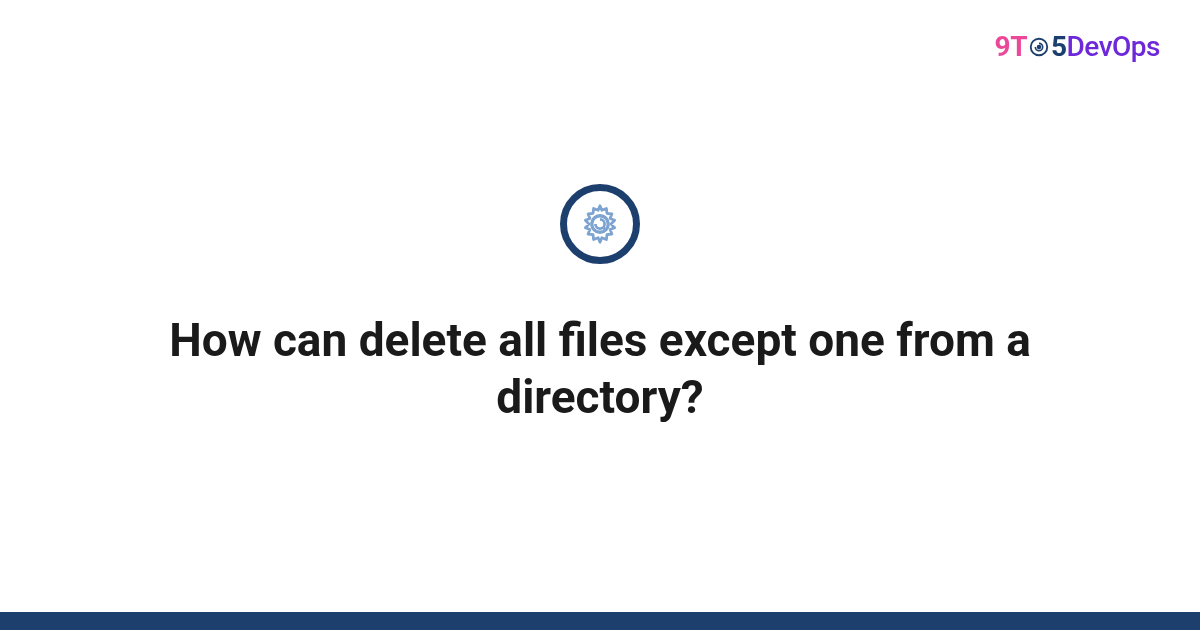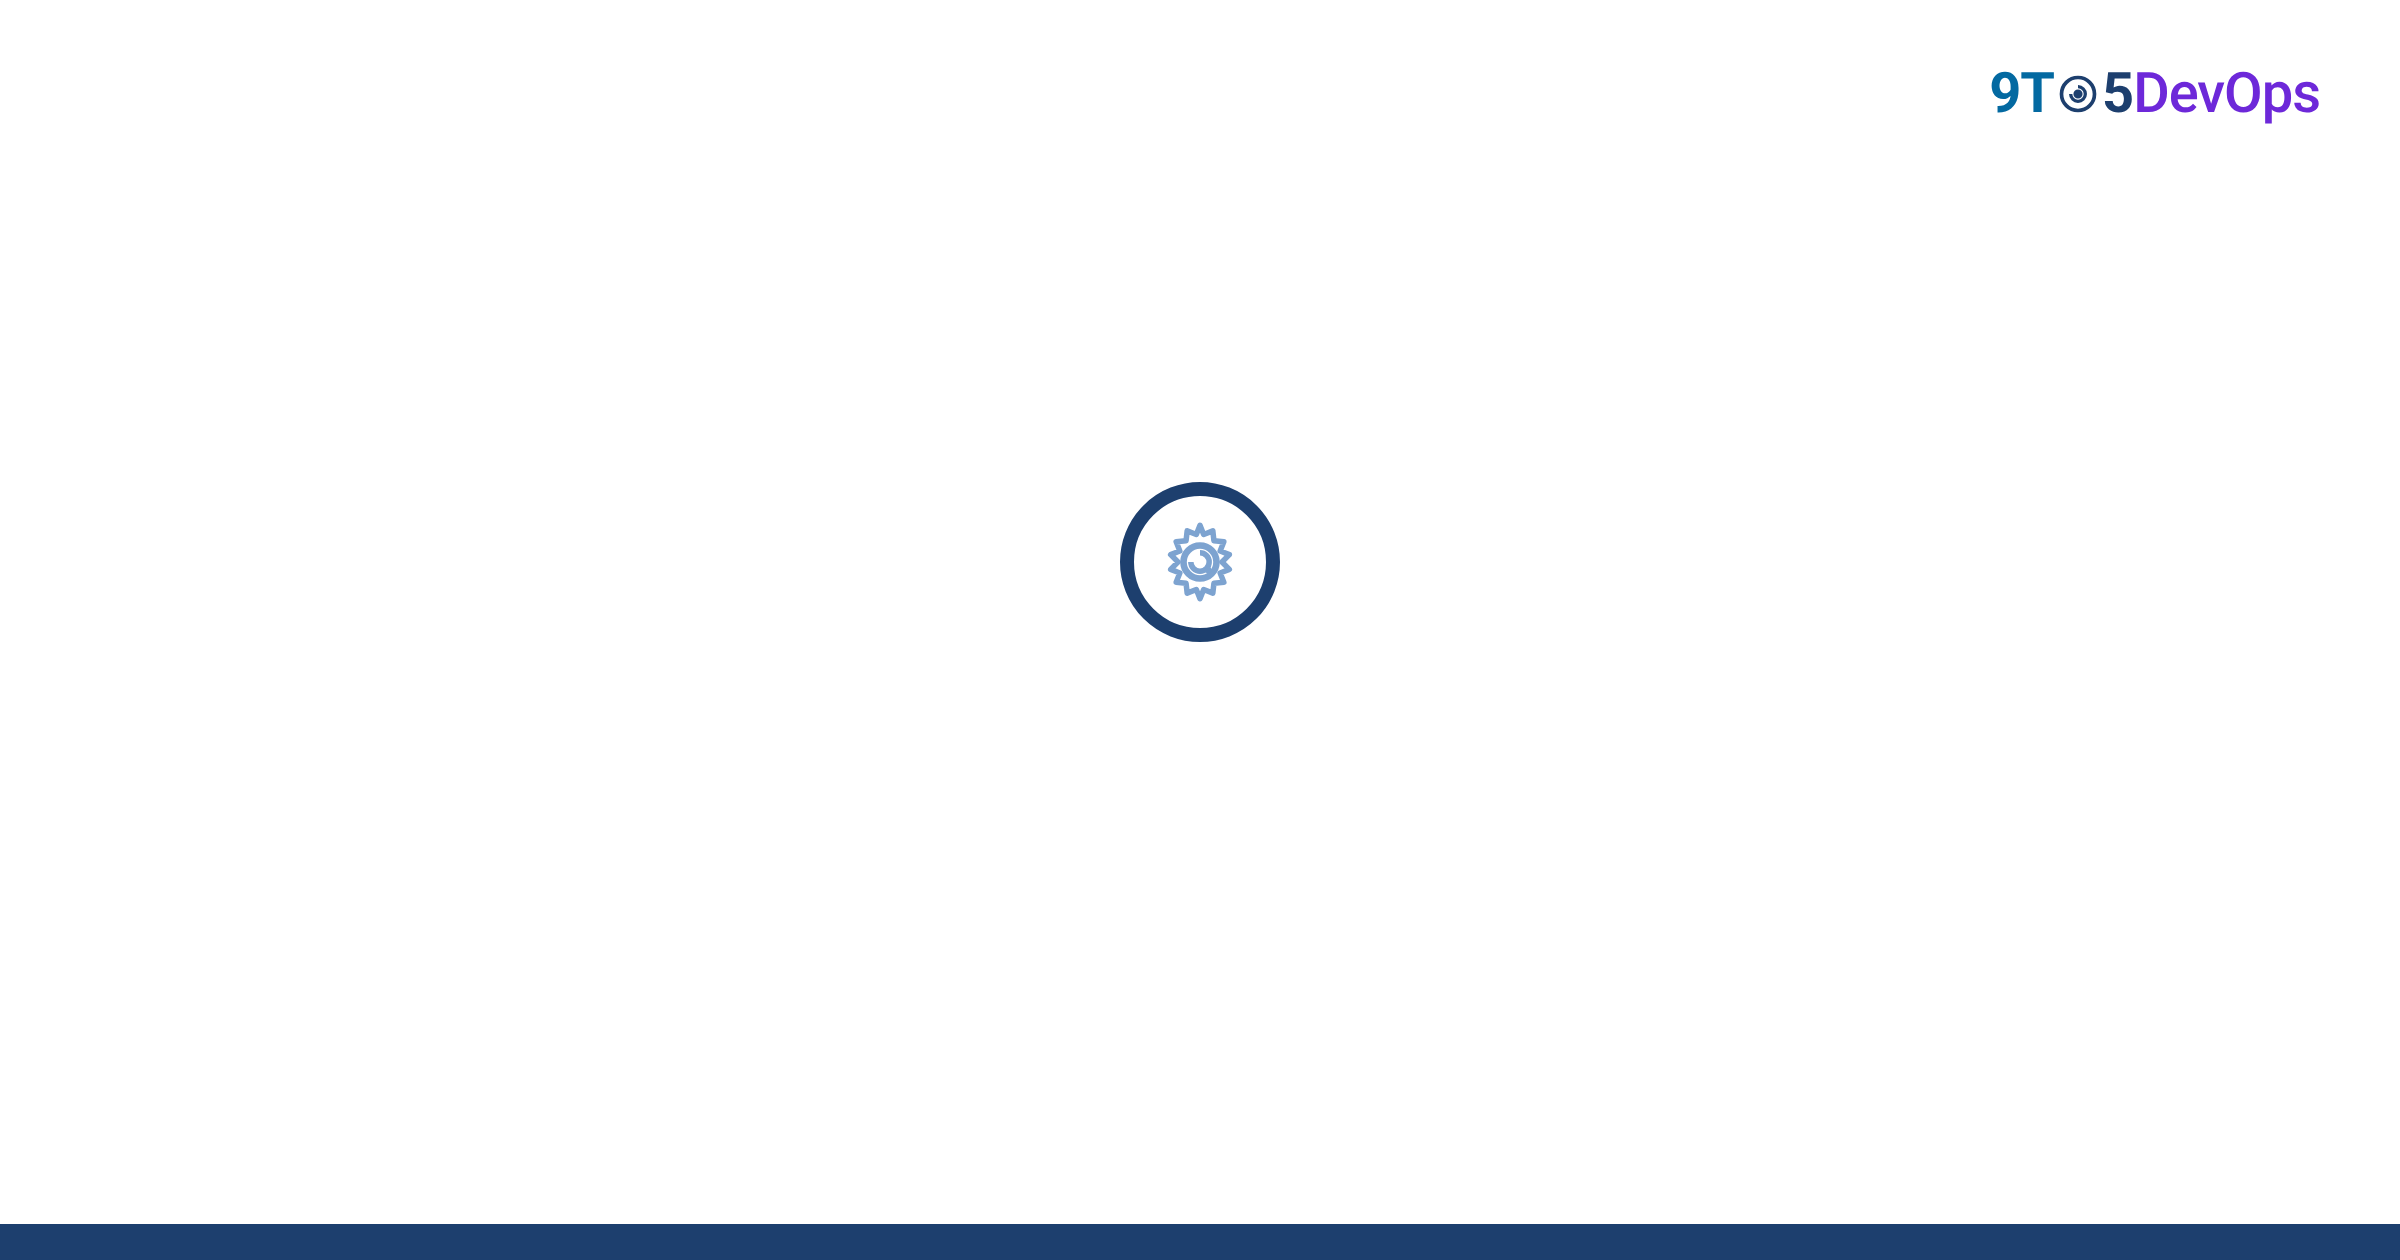--- a/index.html
+++ b/index.html
@@ -17,21 +17,21 @@
     }
     .brand {
       position: absolute;
       top: 30px;
       right: 40px;
       font-size: 28px;
       font-weight: 600;
       letter-spacing: -0.5px;
     }
     .brand-9t {
-      color: #0369a1;
+      color: #ec4899;
       font-weight: 700;
     }
     .brand-gear {
       display: inline-flex;
       align-items: center;
       justify-content: center;
       vertical-align: middle;
       margin: 0 1px;
       position: relative;
       top: -2px;
@@ -99,15 +99,16 @@
 
 <div class="content">
   <div class="icon-circle">
     <svg width="44" height="44" viewBox="0 0 24 24" fill="none">
       <path d="M12 2 L13 4.5 L15.5 3.5 L15.8 6.2 L18.5 6.5 L17.5 9 L20 10 L18 12 L20 14 L17.5 15 L18.5 17.5 L15.8 17.8 L15.5 20.5 L13 19.5 L12 22 L11 19.5 L8.5 20.5 L8.2 17.8 L5.5 17.5 L6.5 15 L4 14 L6 12 L4 10 L6.5 9 L5.5 6.5 L8.2 6.2 L8.5 3.5 L11 4.5 Z" stroke="#7da3d0" stroke-width="1.5" fill="none" stroke-linejoin="round"></path>
       <circle cx="12" cy="12" r="4.5" stroke="#7da3d0" stroke-width="1.8" fill="none"></circle>
       <path d="M12 9.5 a2.5 2.5 0 1 1 -2.5 2.5" stroke="#7da3d0" stroke-width="1.5" fill="none"></path>
       <circle cx="14.2" cy="14.2" r="0.9" fill="#7da3d0"></circle>
     </svg>
   </div>
+  <h1 class="headline">How can delete all files except one from a directory?</h1>
 </div>
 
 <div class="bottom-bar"></div>
 
 </body></html>

